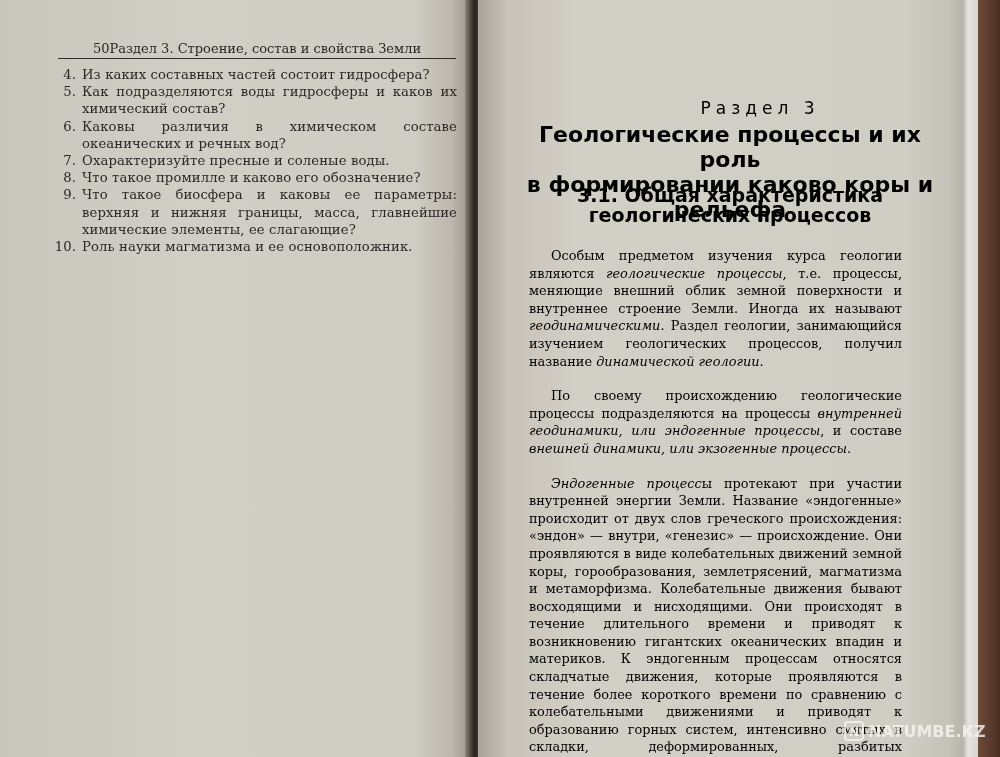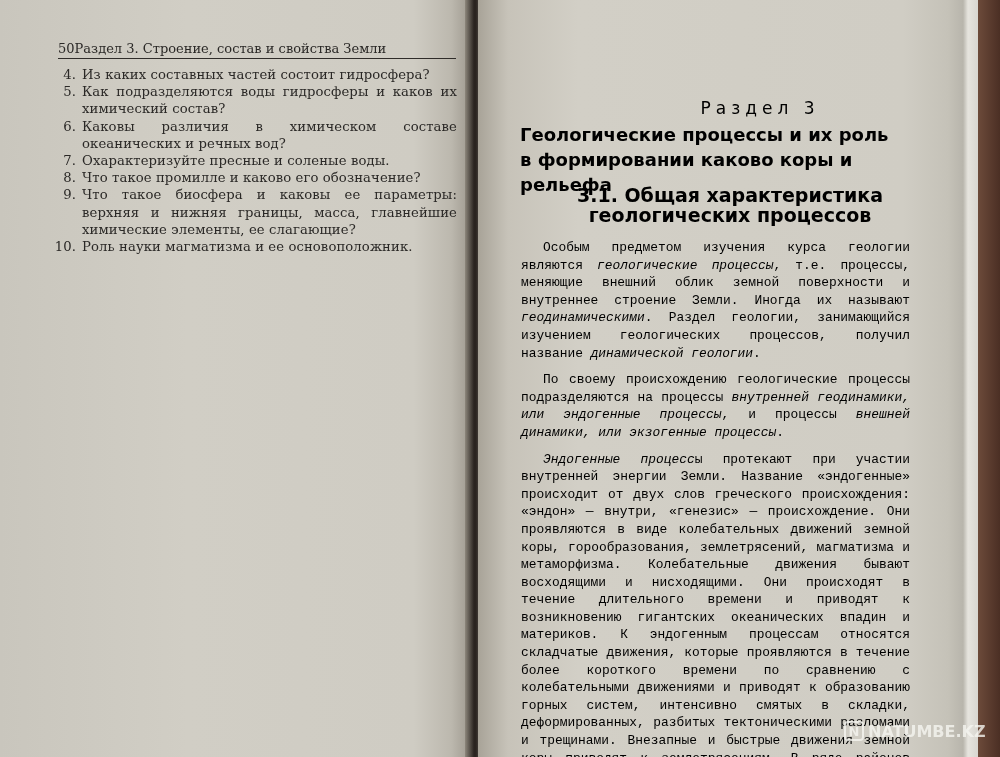--- a/index.html
+++ b/index.html
@@ -26,48 +26,48 @@
       background: linear-gradient(90deg, #8d877c 0%, #2a2420 45%, #2a2420 55%, #8d877c 100%);
     }
     .cover-right {
       position: absolute; left: 978px; top: 0; bottom: 0; width: 22px;
       background: linear-gradient(90deg, #6c4a3a, #4b2f24);
     }
     .running-head {
       position: absolute; left: 58px; top: 36px; width: 398px; height: 20px;
       border-bottom: 1.5px solid #2f2c29;
       font-size: 13px;
-      display: flex; justify-content: flex-start; align-items: flex-end;
+      display: flex; justify-content: center; align-items: flex-end;
       padding-bottom: 2px;
     }
     .q-list {
       position: absolute; left: 52px; top: 66px; width: 405px;
       margin: 0; padding: 0; list-style: none;
       font-size: 13.2px; line-height: 17.2px; letter-spacing: 0.1px;
     }
     .q-list li { display: flex; text-align: justify; }
     .q-num { width: 24px; flex: 0 0 24px; text-align: right; padding-right: 6px; }
     .q-text { flex: 1; }
     .section-label {
       position: absolute; left: 560px; top: 98px; width: 400px; text-align: center;
       font-family: "DejaVu Sans", sans-serif; font-size: 17px; letter-spacing: 5px;
     }
     .section-title {
-      position: absolute; left: 520px; top: 122px; width: 420px; 
-      font-family: "DejaVu Sans", sans-serif; font-weight: bold; font-size: 18px; line-height: 25px;
+      position: absolute; left: 520px; top: 122px; width: 420px; text-align: center;
+      font-family: "DejaVu Sans", sans-serif; font-weight: bold; font-size: 22px; line-height: 25px;
     }
     .sub-title {
       position: absolute; left: 560px; top: 185px; width: 340px; text-align: center;
       font-family: "DejaVu Sans", sans-serif; font-weight: bold; font-size: 19px; line-height: 20px;
     }
     .body-text {
       position: absolute; left: 512px; top: 230px; width: 407px;
       font-size: 12.9px; line-height: 17.6px; text-align: justify;
     }
-    .body-text p { margin: 9px; text-indent: 22px; font-family: Liberation Mono, monospace; }
+    .body-text p { margin: 17px; text-indent: 22px; }
     .body-text em { font-style: italic; }
     .watermark {
       position: absolute; left: 844px; top: 721px;
       display: flex; align-items: center; gap: 4px;
       color: rgba(245,245,240,0.8);
       font-family: "DejaVu Sans", sans-serif; font-weight: bold; font-size: 16px;
     }
     .wm-logo {
       width: 20px; height: 20px; border: 2px solid rgba(245,245,240,0.8); border-radius: 4px;
       display: flex; align-items: center; justify-content: center; font-size: 13px; box-sizing: border-box;
@@ -124,21 +124,21 @@
     <div>Геологические процессы и их роль</div>
     <div>в формировании каково коры и рельефа</div>
   </div>
   <div class="sub-title">
     <div>3.1. Общая характеристика</div>
     <div>геологических процессов</div>
   </div>
 
   <div class="body-text">
     <p><span>Особым предметом изучения курса геологии являются </span><em>геологические процессы</em><span>, т.е. процессы, меняющие внешний облик земной поверхности и внутреннее строение Земли. Иногда их называют </span><em>геодинамическими</em><span>. Раздел геологии, занимающийся изучением геологических процессов, получил название </span><em>динамической геологии</em><span>.</span></p>
-    <p><span>По своему происхождению геологические процессы подразделяются на процессы </span><em>внутренней геодинамики, или эндогенные процессы</em><span>, и процессы </span><em>внешней динамики, или экзогенные процессы</em><span>.</span></p>
+    <p><span>По своему происхождению геологические процессы подразделяются на процессы </span><em>внутренней геодинамики, или эндогенные процессы</em><span>, и составе </span><em>внешней динамики, или экзогенные процессы</em><span>.</span></p>
     <p><em>Эндогенные процесс</em><span>ы протекают при участии внутренней энергии Земли. Название «эндогенные» происходит от двух слов греческого происхождения: «эндон» — внутри, «генезис» — происхождение. Они проявляются в виде колебательных движений земной коры, горообразования, землетрясений, магматизма и метаморфизма. Колебательные движения бывают восходящими и нисходящими. Они происходят в течение длительного времени и приводят к возникновению гигантских океанических впадин и материков. К эндогенным процессам относятся складчатые движения, которые проявляются в течение более короткого времени по сравнению с колебательными движениями и приводят к образованию горных систем, интенсивно смятых в складки, деформированных, разбитых тектоническими разломами и трещинами. Внезапные и быстрые движения земной коры приводят к землетрясениям. В ряде районов земного шара имеет место магматизм — внедрение в толщу земной коры расплавленных масс магмы, излияние ее на поверхность Земли и выброс</span></p>
   </div>
 
   <div class="watermark">
     <span class="wm-logo">N</span>
     <span>NATUMBE.KZ</span>
   </div>
 </div>
 
 </body></html>

